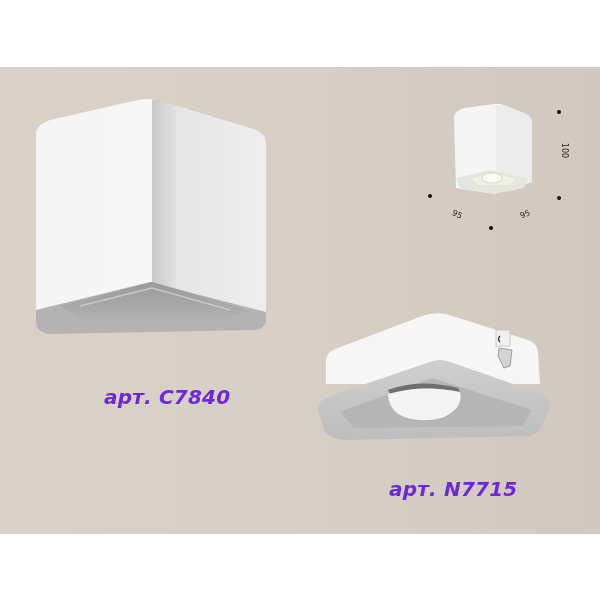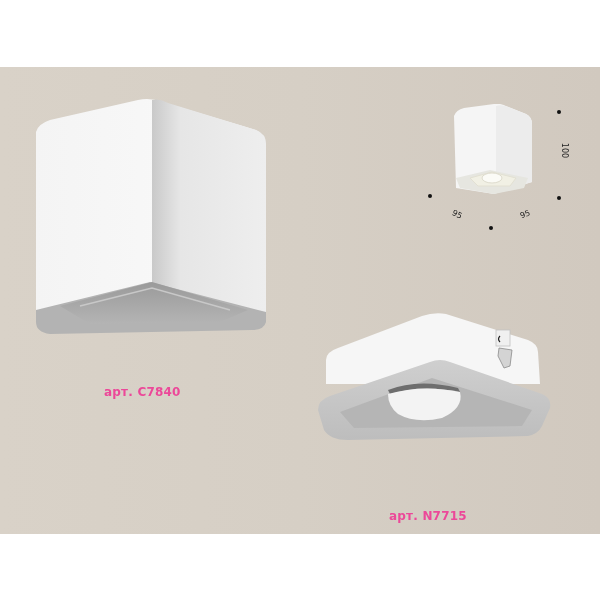--- a/index.html
+++ b/index.html
@@ -1,21 +1,21 @@
 <!DOCTYPE html>
 <html><head>
 <meta charset="utf-8">
 <style>
   html, body { margin:0; padding:0; }
   body { width:600px; height:600px; background:#ffffff; position:relative; overflow:hidden;
          font-family:"DejaVu Sans","Liberation Sans",sans-serif; }
   .panel { position:absolute; left:0; top:67px; width:600px; height:467px;
            background:linear-gradient(90deg,#d9d2c8 0%,#d6cfc5 50%,#d1c9bf 100%); }
   .abs { position:absolute; }
-  .label { position:absolute; font-weight:bold; color:#ec4899; font-size:12px; letter-spacing:0.2px; white-space:nowrap; }
+  .label { position:absolute; font-weight:bold; color:#6d28d9; font-size:20px; letter-spacing:0.2px; white-space:nowrap;font-style:italic; }
   .dot { position:absolute; width:4px; height:4px; border-radius:50%; background:#111; }
   .dim { position:absolute; font-size:8px; color:#222; }
 </style>
 </head>
 <body>
 
 <div class="panel"></div>
 
 <svg class="abs" style="left:20px;top:60px" width="270" height="280" viewBox="0 0 270 280">
   <defs>
@@ -66,13 +66,13 @@
   </defs>
   <path d="M8 60 Q8 52 20 48 L104 16 Q116 12 128 14 L210 40 Q220 44 220 52 L222 84 L8 84 Z" fill="#f6f6f6"></path>
   <path d="M0 110 Q0 100 12 96 L112 62 Q122 58 132 62 L224 94 Q234 98 232 108 L224 126 Q220 134 210 136 L30 140 Q12 140 6 130 Z" fill="url(#pg)"></path>
   <path d="M22 112 L114 78 L214 110 L204 126 L36 128 Z" fill="#b5b5b5"></path>
   <path d="M70 90 Q100 78 140 88 L142 92 Q104 84 72 94 Z" fill="#6e6e6e"></path>
   <path d="M70 94 Q104 84 142 92 Q146 108 124 118 Q98 124 80 114 Q70 106 70 94 Z" fill="#f3f3f3"></path>
   <rect x="178" y="30" width="14" height="16" fill="#f0f0f0" stroke="#c0c0c0" stroke-width="0.8"></rect>
   <path d="M182 36 q-3 3 0 6" fill="none" stroke="#222" stroke-width="1.2"></path>
   <path d="M181 48 L194 50 L192 66 L186 68 L180 56 Z" fill="#d4d4d4" stroke="#8a8a8a" stroke-width="0.8"></path>
 </svg>
-<div class="label" style="left:389px;top:509px">арт. N7715</div>
+<div class="label" style="left:389px;top:477px">арт. N7715</div>
 
 </body></html>

